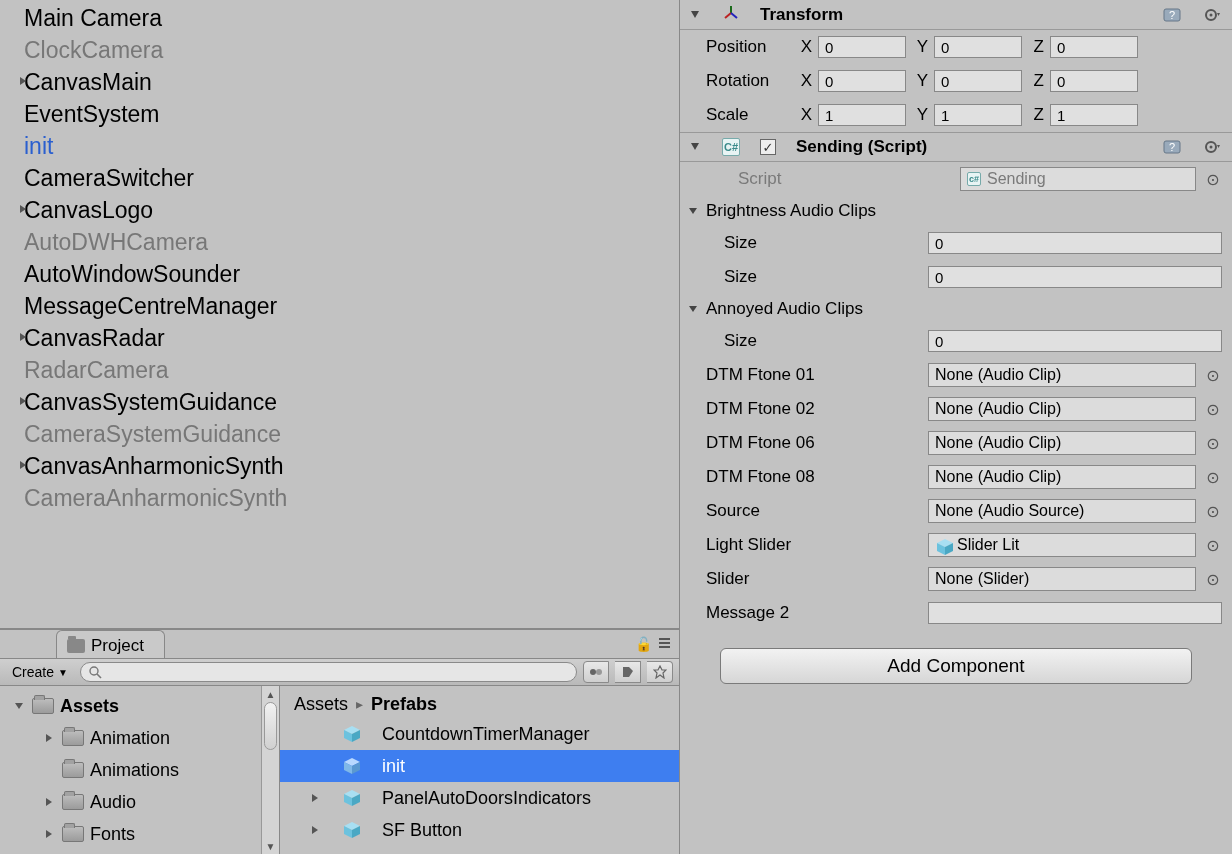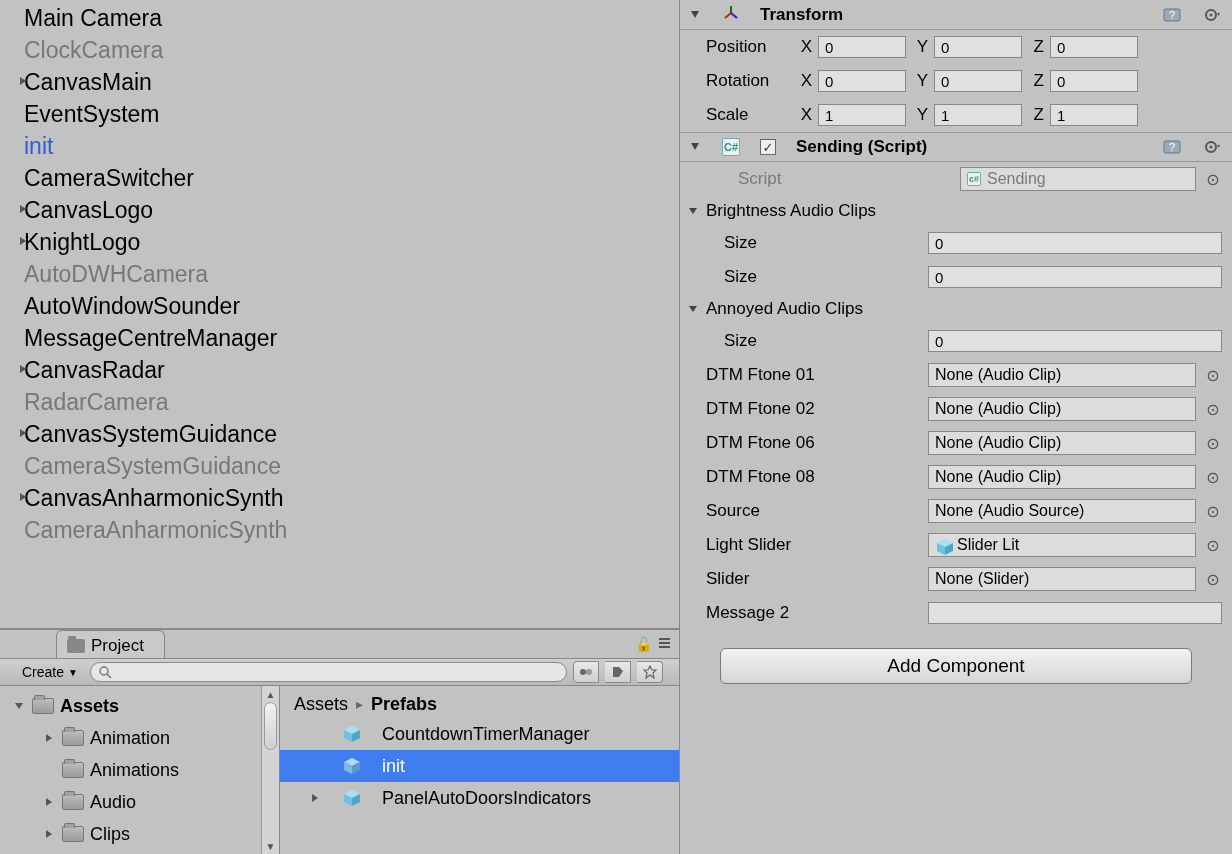--- a/index.html
+++ b/index.html
@@ -19,21 +19,21 @@
 
 .project { height: 226px; border-top: 2px solid #888; background: #c2c2c2; display: flex; flex-direction: column; }
 .proj-tab-row { height: 28px; position: relative; margin-left: 48px; }
 .proj-tab { position: absolute; left: 8px; top: 0; height: 28px; background: #c9c9c9; border: 1px solid #888; border-bottom: none; border-radius: 6px 6px 0 0; padding: 2px 20px 0 10px; display: flex; align-items: center; gap: 6px; font-size: 17px; }
 .proj-tab .folder { width: 18px; height: 14px; background: #888; border-radius: 2px; position: relative; }
 .proj-tab .folder::before { content: ""; position: absolute; top: -3px; left: 1px; width: 8px; height: 3px; background: #888; border-radius: 1px 1px 0 0; }
 .proj-lock { position: absolute; right: 26px; top: 6px; font-size: 14px; color: #555; }
 .proj-menu { position: absolute; right: 8px; top: 4px; width: 14px; height: 18px; display: flex; align-items: center; justify-content: center; }
 .proj-menu svg { display: block; }
 
-.proj-toolbar { height: 28px; border-top: 1px solid #888; border-bottom: 1px solid #888; background: linear-gradient(#cfcfcf,#b9b9b9); display: flex; align-items: center; padding: 0 16px; gap: 6px; }
+.proj-toolbar { height: 28px; border-top: 1px solid #888; border-bottom: 1px solid #888; background: linear-gradient(#cfcfcf,#b9b9b9); display: flex; align-items: center; padding: 0 6px; gap: 6px; }
 .create-btn { font-size: 14px; padding: 1px 6px; display: flex; align-items: center; gap: 4px; }
 .create-btn .cd { font-size: 10px; }
 .search-box { flex: 1; height: 20px; border: 1px solid #8a8a8a; border-radius: 10px; background: #e6e6e6; display: flex; align-items: center; padding: 0 8px; }
 .search-box svg { margin-right: 4px; }
 .tool-ic { width: 26px; height: 22px; border: 1px solid #8a8a8a; background: linear-gradient(#e8e8e8,#cfcfcf); display: flex; align-items: center; justify-content: center; }
 .tool-ic.first { border-radius: 4px 0 0 4px; }
 .tool-ic.mid { border-left: none; }
 .tool-ic.last { border-left: none; border-radius: 0 4px 4px 0; }
 
 .proj-body { flex: 1; display: flex; overflow: hidden; }
@@ -104,25 +104,20 @@
             </svg>
           </span><span>CanvasMain</span></div>
         <div class="h-item"><span>EventSystem</span></div>
         <div class="h-item sel"><span>init</span></div>
         <div class="h-item"><span>CameraSwitcher</span></div>
         <div class="h-item"><span class="tri">
             <svg width="10" height="10">
               <path d="M2 1 L8 5 L2 9 Z" fill="#555"></path>
             </svg>
           </span><span>CanvasLogo</span></div>
-        <div class="h-item"><span class="tri">
-            <svg width="10" height="10">
-              <path d="M2 1 L8 5 L2 9 Z" fill="#555"></path>
-            </svg>
-          </span><span>KnightLogo</span></div>
         <div class="h-item dim"><span>AutoDWHCamera</span></div>
         <div class="h-item"><span>AutoWindowSounder</span></div>
         <div class="h-item"><span>MessageCentreManager</span></div>
         <div class="h-item"><span class="tri">
             <svg width="10" height="10">
               <path d="M2 1 L8 5 L2 9 Z" fill="#555"></path>
             </svg>
           </span><span>CanvasRadar</span></div>
         <div class="h-item dim"><span>RadarCamera</span></div>
         <div class="h-item"><span class="tri">
@@ -221,21 +216,21 @@
               <span class="folder-ic"></span>
               <span>Audio</span>
             </div>
             <div class="tree-item child">
               <span class="tri">
                 <svg width="10" height="10">
                   <path d="M2 1 L8 5 L2 9 Z" fill="#555"></path>
                 </svg>
               </span>
               <span class="folder-ic"></span>
-              <span>Clips</span>
+              <span>Fonts</span>
             </div>
             <div class="scroll-track">
             <div class="up">▲</div>
             <div class="scroll-thumb"></div>
             <div class="dn" style="position:absolute;bottom:0;left:0;right:0;">▼</div>
           </div>
         </div>
         <div class="proj-list" id="proj-list">
             <div class="crumbs">
               <span>Assets</span>
@@ -269,20 +264,33 @@
                 <svg width="10" height="10">
                   <path d="M2 1 L8 5 L2 9 Z" fill="#555"></path>
                 </svg>
               </span>
               <span class="cube-ic"><svg width="20" height="20" viewBox="0 0 20 20">
                   <path d="M10 2 L18 6 L10 10 L2 6 Z" fill="#a8dff2"></path>
                   <path d="M2 6 L10 10 L10 18 L2 14 Z" fill="#6cc2de"></path>
                   <path d="M18 6 L10 10 L10 18 L18 14 Z" fill="#4aa8c4"></path>
                 </svg></span>
               <span>PanelAutoDoorsIndicators</span>
+            </div>
+            <div class="li-item">
+              <span class="tri">
+                <svg width="10" height="10">
+                  <path d="M2 1 L8 5 L2 9 Z" fill="#555"></path>
+                </svg>
+              </span>
+              <span class="cube-ic"><svg width="20" height="20" viewBox="0 0 20 20">
+                  <path d="M10 2 L18 6 L10 10 L2 6 Z" fill="#a8dff2"></path>
+                  <path d="M2 6 L10 10 L10 18 L2 14 Z" fill="#6cc2de"></path>
+                  <path d="M18 6 L10 10 L10 18 L18 14 Z" fill="#4aa8c4"></path>
+                </svg></span>
+              <span>SF Button</span>
             </div>
           </div>
       </div>
     </div>
   </div>
   <div class="right-col">
 
     <div class="comp-head first">
       <span class="tri">
           <svg width="10" height="10">

